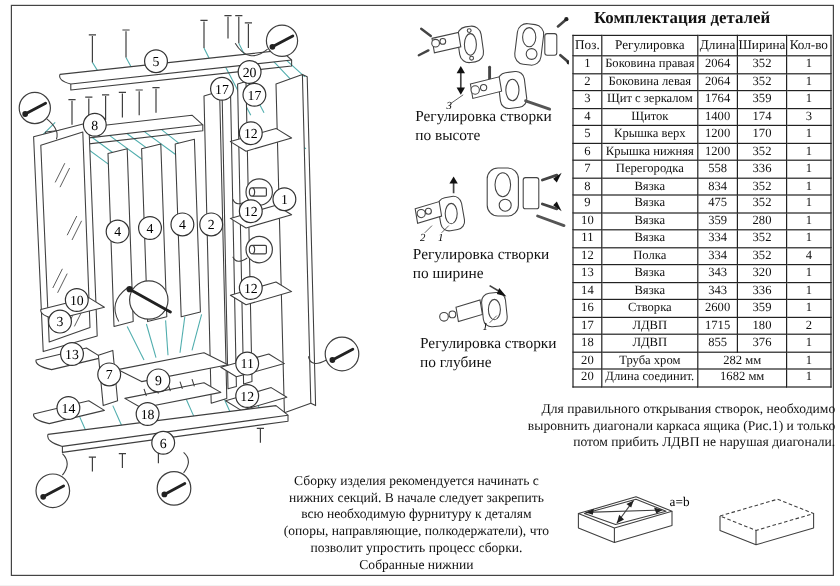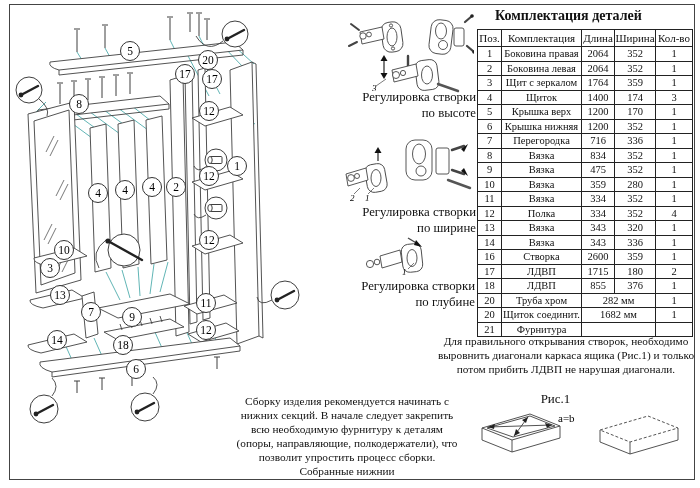--- a/index.html
+++ b/index.html
@@ -10,25 +10,25 @@
   .abs{position:absolute;}
   
   .table-title{left:495px;top:8px;width:215px;text-align:left;font-weight:bold;font-size:14px;}
   table.parts{position:absolute;left:477px;top:29px;width:215px;border-collapse:collapse;
               table-layout:fixed;}
   table.parts th,table.parts td{border:1px solid #222;text-align:center;padding:0;
               font-weight:normal;font-size:10.5px;height:13.5px;line-height:13px;
               white-space:nowrap;overflow:hidden;}
   table.parts th{font-size:11px;height:16px;line-height:15px;}
   
-  .note{left:436px;top:334px;width:260px;text-align:center;font-size:11.3px;line-height:14px;}
+  .note{left:436px;top:334px;width:260px;text-align:right;font-size:11.3px;line-height:14px;}
   .fig-caption{left:468px;top:391px;width:175px;text-align:center;font-size:13px;}
   .assembly{left:232px;top:394px;width:230px;text-align:center;font-size:11.3px;line-height:14px;}
   .assembly-title{font-weight:bold;text-decoration:underline;}
-  .adj-caption{position:absolute;text-align:right;font-size:12.8px;line-height:15.5px;}
+  .adj-caption{position:absolute;text-align:left;font-size:12.8px;line-height:15.5px;}
   .adj1c{left:346px;top:90px;width:130px;}
   .adj2c{left:344px;top:205px;width:132px;}
   .adj3c{left:350px;top:279px;width:125px;}
   svg text{font-family:"Liberation Serif",serif;}
 </style>
 </head>
 <body>
 
 <div class="page">
   <div class="frame"></div>
@@ -356,21 +356,21 @@
     <colgroup>
         <col style="width:24px">
         <col style="width:80px">
         <col style="width:33px">
         <col style="width:41px">
         <col style="width:37px">
       </colgroup>
     <thead>
       <tr>
         <th>Поз.</th>
-        <th>Комплектация</th>
+        <th>Регулировка</th>
         <th>Длина</th>
         <th>Ширина</th>
         <th>Кол-во</th>
       </tr>
     </thead>
     <tbody>
       <tr>
           <td>1</td>
           <td>Боковина правая</td>
           <td>2064</td>
@@ -408,21 +408,21 @@
         <tr>
           <td>6</td>
           <td>Крышка нижняя</td>
           <td>1200</td>
           <td>352</td>
           <td>1</td>
         </tr>
         <tr>
           <td>7</td>
           <td>Перегородка</td>
-          <td>716</td>
+          <td>558</td>
           <td>336</td>
           <td>1</td>
         </tr>
         <tr>
           <td>8</td>
           <td>Вязка</td>
           <td>834</td>
           <td>352</td>
           <td>1</td>
         </tr>
@@ -491,38 +491,30 @@
         </tr>
         <tr>
           <td>20</td>
           <td>Труба хром</td>
           <td colspan="2">282 мм</td>
 
           <td>1</td>
         </tr>
         <tr>
           <td>20</td>
-          <td>Щиток соединит.</td>
+          <td>Длина соединит.</td>
           <td colspan="2">1682 мм</td>
 
           <td>1</td>
-        </tr>
-        <tr>
-          <td>21</td>
-          <td>Фурнитура</td>
-          <td colspan="2"></td>
-
-          <td></td>
         </tr>
     </tbody>
   </table>
 
   <div class="abs note">Для правильного открывания  створок, необходимо выровнить диагонали каркаса ящика (Рис.1) и только потом прибить ЛДВП не нарушая диагонали.</div>
 
-  <div class="abs fig-caption">Рис.1</div>
 
   <svg class="abs" style="left:468px;top:404px;" width="228" height="72" viewBox="0 0 228 72">
     <g stroke="#3f3f3f" fill="none" stroke-width="0.9" stroke-linejoin="round">
       <g>
         <path d="M14,24 L62,10 L92,22 L44,36 Z" fill="#fff"></path>
         <path d="M19,24 L62,12 L87,22 L45,33 Z"></path>
         <path d="M20,23 L84,21"></path>
           <path d="M60,13 L46,32"></path>
         <path d="M84,21 L77,19 L79,24 Z" fill="#222" stroke="none"></path>
         <path d="M46,32 L48,25 L52,29 Z" fill="#222" stroke="none"></path>

